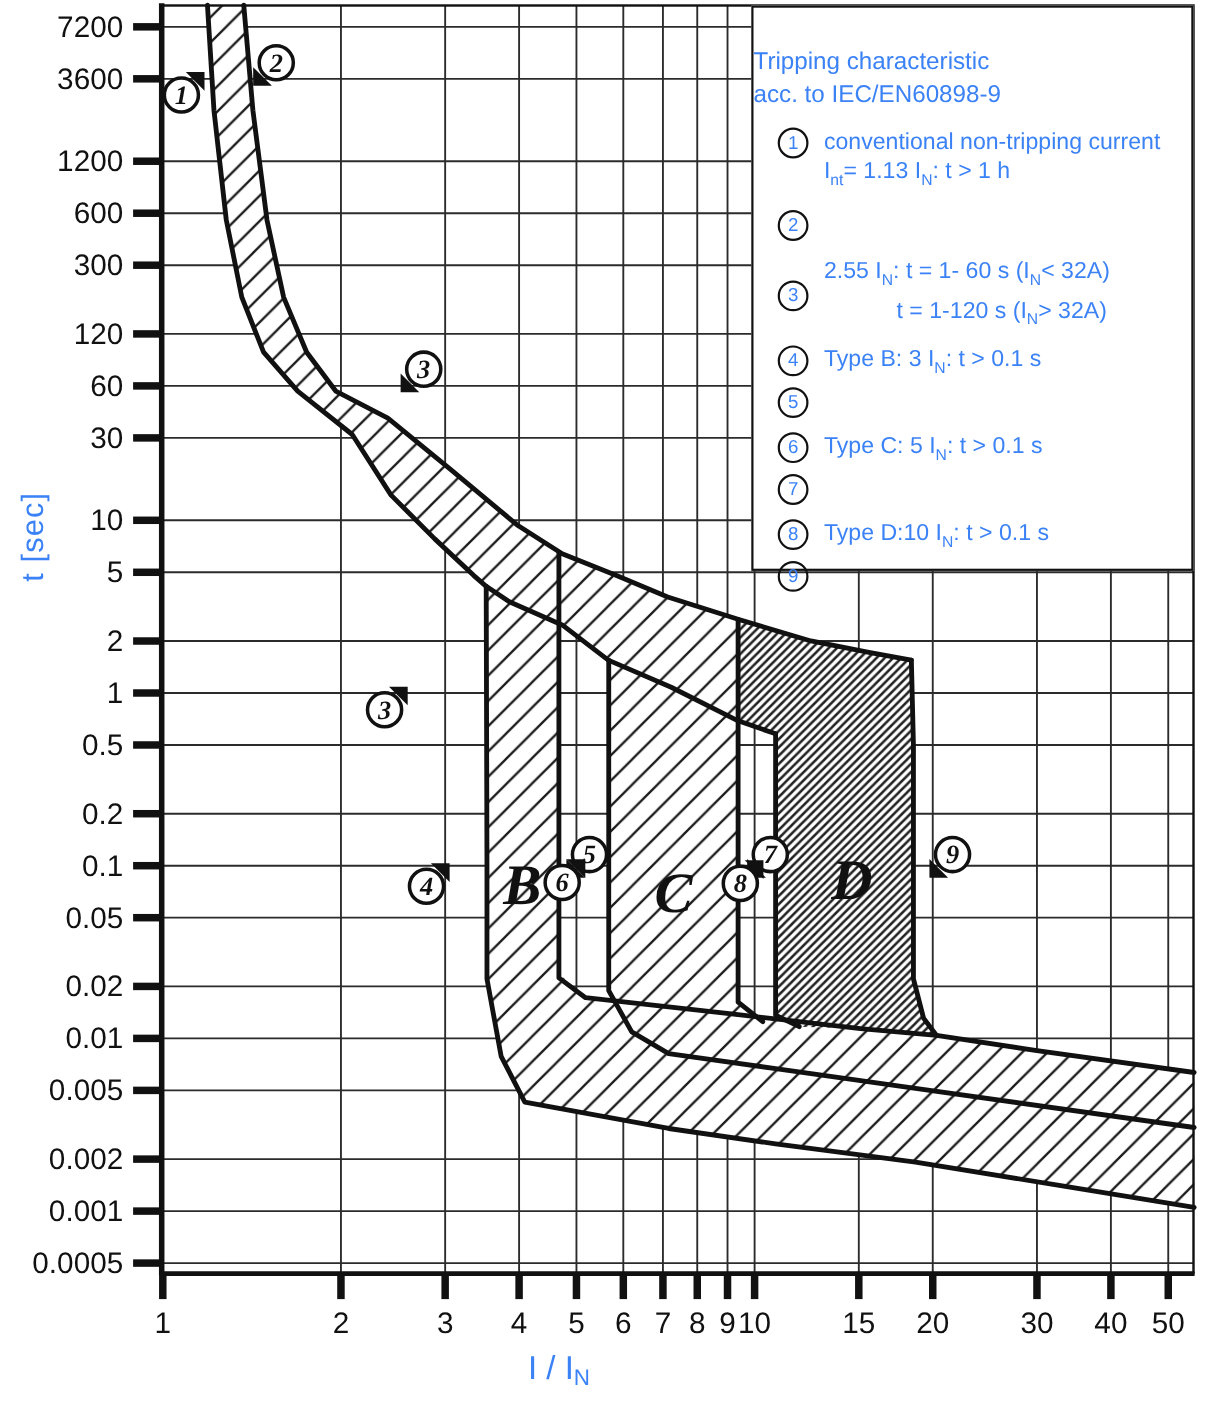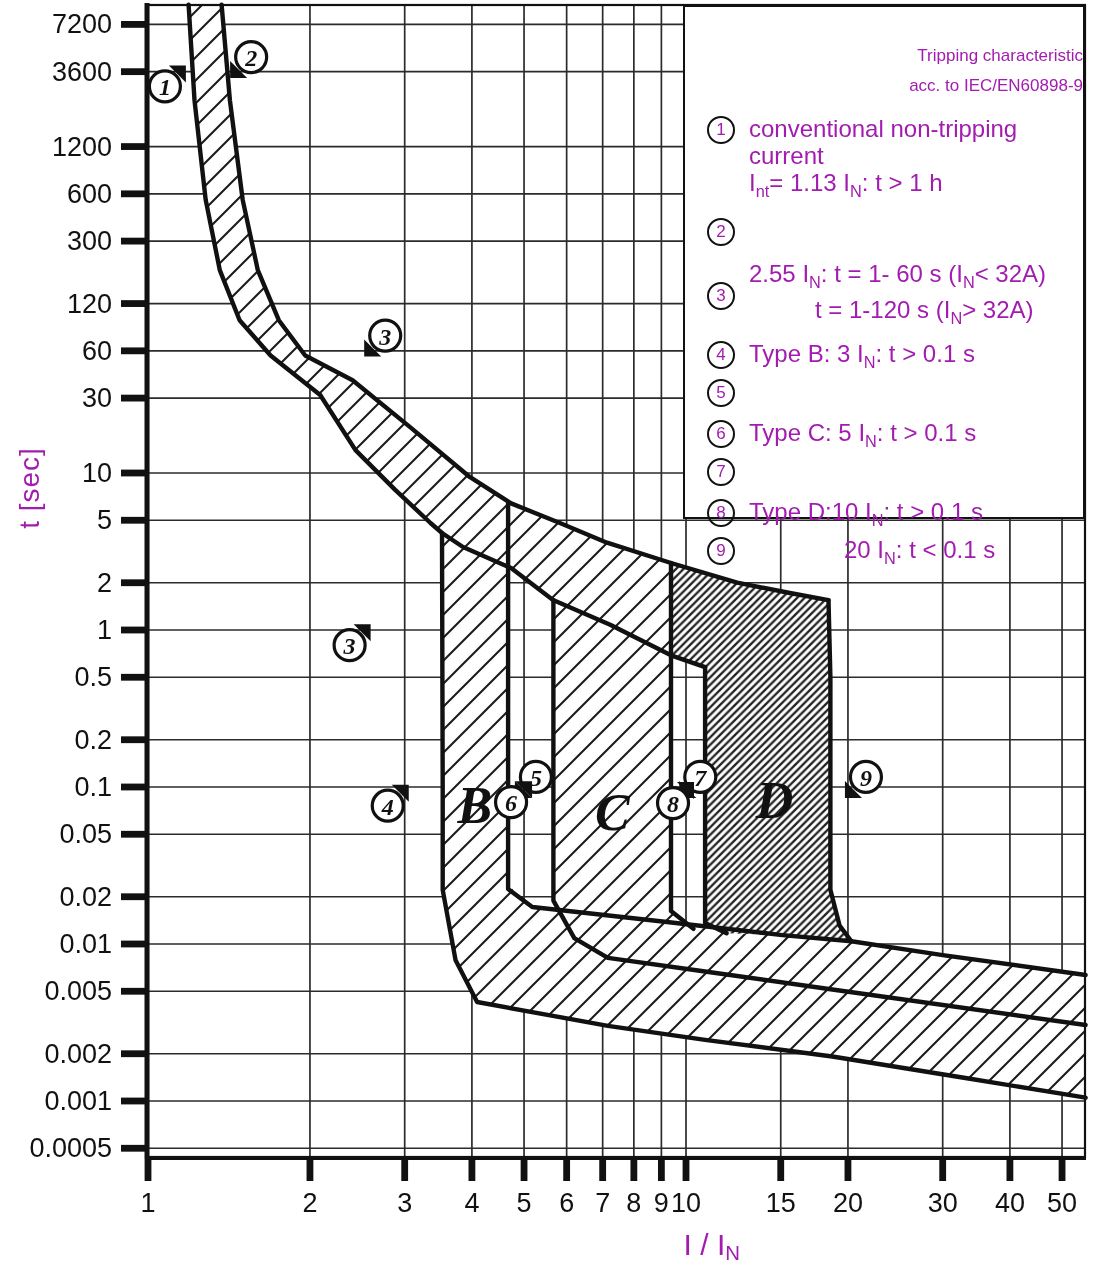--- a/index.html
+++ b/index.html
@@ -1,29 +1,29 @@
 <!DOCTYPE html>
 <html><head>
 <meta charset="utf-8">
 <style>
   html,body{margin:0;padding:0;background:#fff;}
   #stage{position:relative;width:1111px;height:1280px;background:#fff;overflow:hidden;
-         font-family:"Liberation Sans",sans-serif;color:#a21caf;}
+         font-family:"Liberation Sans",sans-serif;color:#3b82f6;}
   #plot-svg{position:absolute;left:0;top:0;}
   sub{font-size:68%;vertical-align:-22%;}
   .vlabel{position:absolute;transform:rotate(-90deg);font-size:28px;letter-spacing:1px;}
-  #xaxis-label{position:absolute;left:480px;top:1228px;width:260px;text-align:right;font-size:30px;}
+  #xaxis-label{position:absolute;left:480px;top:1228px;width:260px;text-align:left;font-size:30px;}
   #legend{position:absolute;left:683px;top:5px;width:402px;height:514px;border:2px solid #111;
           background:#fff;box-sizing:border-box;}
-  #legend-title{padding-top:34px;text-align:right;font-size:17px;line-height:30px;}
+  #legend-title{padding-top:34px;text-align:left;font-size:22px;line-height:30px;}
   .leg-item{display:flex;align-items:flex-start;padding-left:22px;padding-right:6px;}
   .leg-item.center{align-items:center;}
   .leg-circle{flex:0 0 28px;height:28px;border:2.5px solid #111;border-radius:50%;
               box-sizing:border-box;text-align:center;font-size:17px;line-height:23px;margin-right:14px;margin-top:1px;}
-  .leg-text{font-size:24px;line-height:27px;}
+  .leg-text{font-size:21px;line-height:27px;}
   .leg-text.ind{padding-left:95px;}
 </style>
 </head>
 <body>
 
 <div id="stage">
   <svg id="plot-svg" width="1111" height="1280" viewBox="0 0 1111 1280">
     <defs>
       <pattern id="hl" width="23" height="23" patternUnits="userSpaceOnUse">
         <path d="M-6,6 L6,-6 M0,23 L23,0 M17,29 L29,17" stroke="#1c1c1c" stroke-width="2.1" fill="none"></path>
@@ -272,19 +272,16 @@
           <div class="leg-circle">7</div>
         </div>
         <div class="leg-item" style="margin-bottom: 2px;">
           <div class="leg-circle">8</div>
           <div class="leg-text">
             <div style="">Type D:10 I<sub>N</sub>: t &gt; 0.1 s</div>
           </div>
         </div>
         <div class="leg-item" style="margin-bottom: 0px;">
           <div class="leg-circle">9</div>
-          <div class="leg-text ind">
-            <div style="">20 I<sub>N</sub>: t &lt; 0.1 s</div>
-          </div>
         </div>
       </div>
   </div>
 </div>
 
 </body></html>

